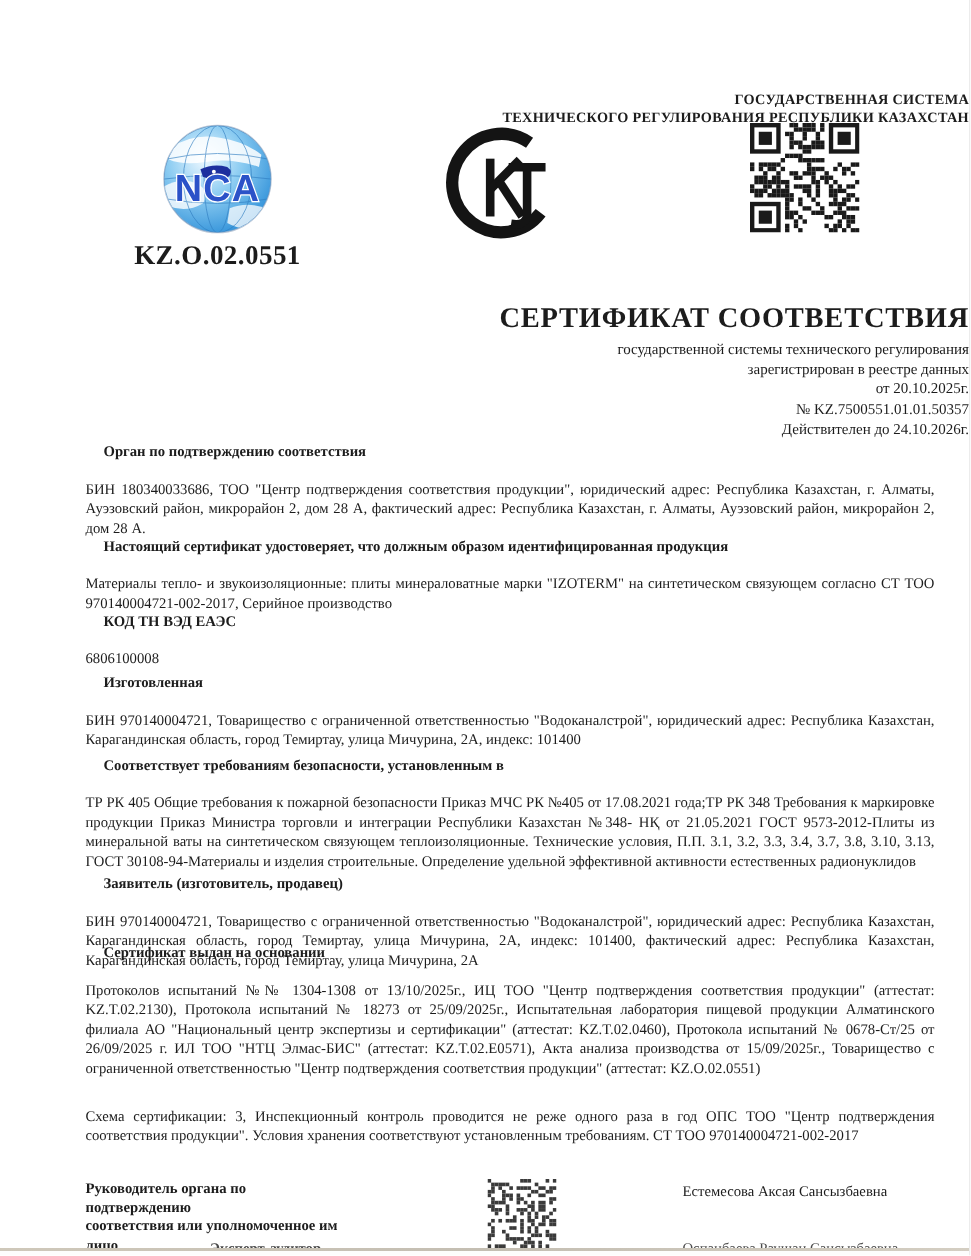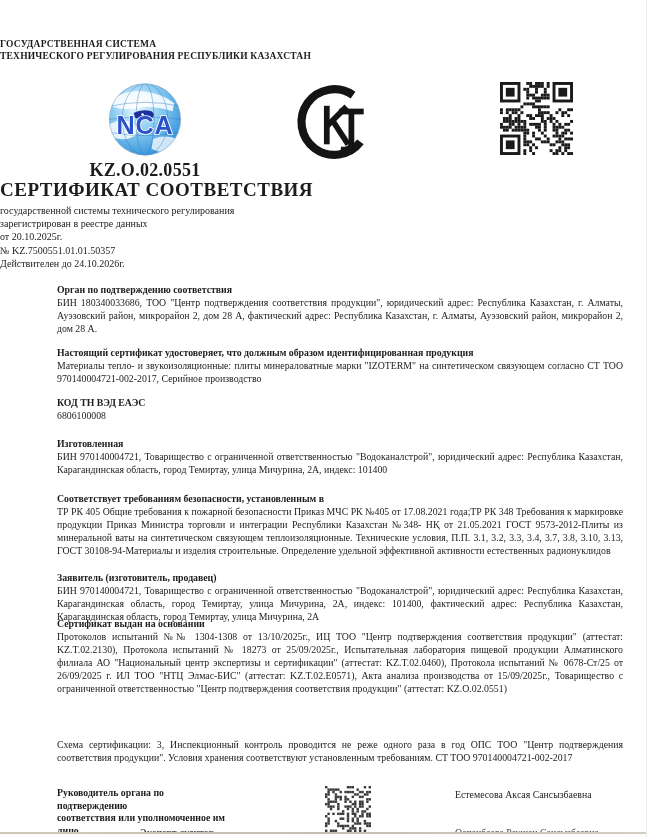--- a/index.html
+++ b/index.html
@@ -4,30 +4,30 @@
 <style>
   html,body{margin:0;padding:0;}
   body{
     width:647px;height:837px;position:relative;overflow:hidden;
     background:#ffffff;
     font-family:"Liberation Serif","DejaVu Serif",serif;
     color:#1c1c1c;
   }
   .page{position:absolute;inset:0;border-right:1px solid #ececec;}
   .abs{position:absolute;}
-  .center{text-align:left;}
+  .center{text-align:right;margin-top:23px;}
   .header-lines{left:0;right:0;top:38px;font-weight:bold;font-size:9.5px;line-height:12px;letter-spacing:.2px;}
   .logo-globe{left:104px;top:82px;width:82px;height:78px;}
   .accred-code{left:84px;top:160px;width:122px;text-align:center;font-weight:bold;font-size:18px;letter-spacing:.3px;}
   .ck-mark{left:292px;top:82px;width:86px;height:82px;}
   .qr-top{left:500px;top:82px;width:73px;height:73px;}
   .doc-title{left:0;right:0;top:179px;font-weight:bold;font-size:19px;letter-spacing:.5px;}
   .registry{left:0;right:0;top:204px;font-size:10px;line-height:13.2px;}
   .section{left:57px;width:566px;font-size:9.8px;line-height:13px;}
-  .section h3{margin:0;font-size:9.8px;font-weight:bold;}
+  .section h3{margin:12px;font-size:9.8px;font-weight:bold;}
   .section .body{text-align:justify;}
   .s1{top:283px}.s2{top:346px}.s3{top:396px}.s4{top:437px}
   .s5{top:492px}.s6{top:571px}.s7{top:617px}.s8{top:738px}
   .footer-role{left:57px;top:787px;width:235px;font-weight:bold;font-size:9.8px;line-height:12.5px;white-space:pre-line;}
   .stamp-qr{left:325px;top:786px;width:46px;height:48px;}
   .footer-name{left:455px;top:789px;font-size:9.8px;}
   .clipped-row{left:0;right:0;top:827px;height:7px;overflow:hidden;font-size:9.8px;color:#4a4a4a;}
   .clipped-role{position:absolute;left:140px;top:0;font-weight:bold;}
   .clipped-name{position:absolute;left:455px;top:0;}
   .page-edge-line{left:0;right:0;top:832px;height:2px;background:linear-gradient(90deg,#cfc8ba,#c4beb2,#d4cec2);}

